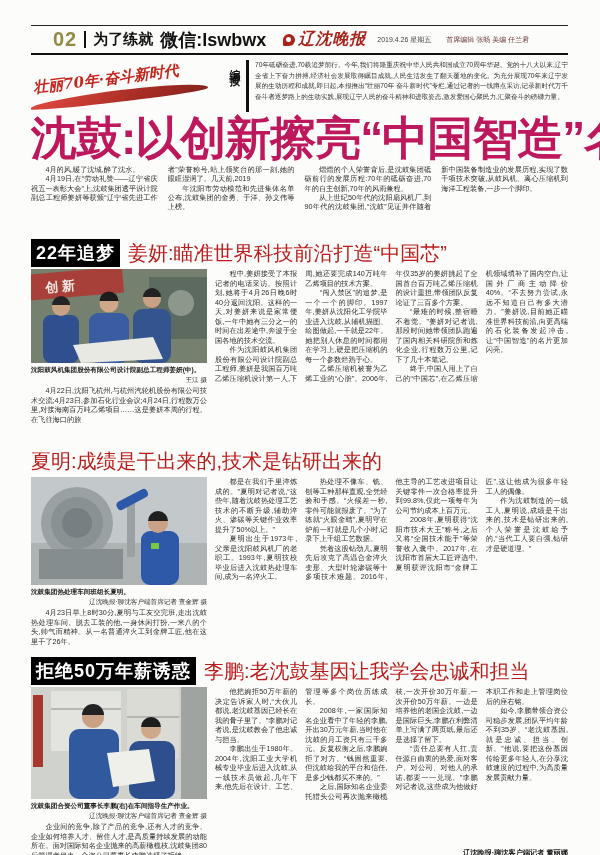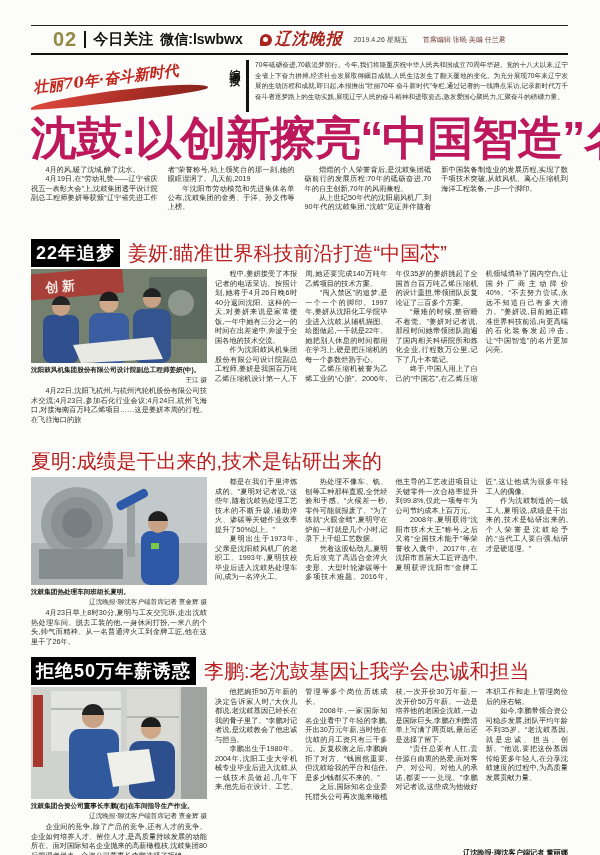--- a/index.html
+++ b/index.html
@@ -5,21 +5,21 @@
   html,body{margin:0;padding:0;background:#e9e9e6;}
   .page{position:relative;width:600px;height:855px;margin:0 auto;background:#fcfcfa;
         box-sizing:border-box;padding:25px 32px 4px 31px;overflow:hidden;
         font-family:"Liberation Sans",sans-serif;color:#222;}
   
   .hdr{display:flex;align-items:center;height:27px;border-top:1px solid #222;
        border-bottom:2px solid #111;gap:7px;}
   .pageno{font-size:20px;font-weight:800;color:#948a45;letter-spacing:1px;margin-left:22px;}
   .hdr-bar{width:2px;height:17px;background:#111;}
   .hdr-sec{font-size:15px;font-weight:800;color:#111;}
-  .hdr-wx{font-size:14px;font-weight:800;color:#111;}
+  .hdr-wx{font-size:18px;font-weight:800;color:#111;}
   .logo{display:flex;align-items:center;gap:3px;margin-left:10px;}
   .logo-mark{width:12px;height:12px;border-radius:50% 50% 50% 10%;background:#a8241d;
              position:relative;display:inline-block;}
   .logo-mark:after{content:"";position:absolute;left:3px;top:3px;width:5px;height:5px;
              border-radius:50%;background:#fcfcfa;}
   .logo-name{font-family:"DejaVu Serif",serif;font-style:italic;font-weight:700;
              font-size:16px;color:#a8241d;letter-spacing:1px;}
   .hdr-date{font-size:7px;color:#444;margin-left:4px;}
   .hdr-credits{font-size:7px;color:#6b3a36;margin-left:8px;}
   
@@ -64,21 +64,21 @@
             font-weight:700;color:#1d1d1d;padding-left:4px;}
 </style>
 </head>
 <body>
 
 <div class="page">
 
   <div class="hdr">
     <span class="pageno">02</span>
     <span class="hdr-bar"></span>
-    <span class="hdr-sec">今日关注</span>
+    <span class="hdr-sec">为了练就</span>
     <span class="hdr-wx">微信:lswbwx</span>
     <span class="logo">
       <span class="logo-mark"></span>
       <span class="logo-name">辽沈晚报</span>
     </span>
     <span class="hdr-date">2019.4.26 星期五</span>
     <span class="hdr-credits">首席编辑 张旸  美编 任兰君</span>
   </div>
 
   <div class="ed">
@@ -125,21 +125,21 @@
           <rect x="102" y="40" width="38" height="54" rx="9" fill="#33548f"></rect>
           <circle cx="121" cy="30" r="9" fill="#c9a184"></circle>
             <path d="M112 28a9 9 0 0 1 18 0z" fill="#222"></path>
           <polygon points="42,76 122,68 132,90 50,94" fill="#e9e9e3"></polygon>
         </svg>
         <div class="caption">
           <span>沈阳鼓风机集团股份有限公司设计院副总工程师姜妍(中)。</span>
           <span class="photo-credit">王江 摄</span>
         </div>
         <div class="left-text">
-            <p>4月22日,沈阳飞杭州,与杭州汽轮机股份有限公司技术交流;4月23日,参加石化行业会议;4月24日,杭州飞海口,对接海南百万吨乙烯项目……这是姜妍本周的行程。在飞往海口的旅</p>
+            <p>4月22日,沈阳飞杭州,与杭州汽轮机股份有限公司技术交流;4月23日,参加石化行业会议;4月24日,行程数万公里,对接海南百万吨乙烯项目……这是姜妍本周的行程。在飞往海口的旅</p>
           </div>
       </div>
       <div class="cols">
           <p>程中,姜妍接受了本报记者的电话采访。按照计划,她将于4月26日晚6时40分返回沈阳。这样的一天,对姜妍来说是家常便饭,一年中她有三分之一的时间在出差途中,奔波于全国各地的技术交流。</p>
           <p>作为沈阳鼓风机集团股份有限公司设计院副总工程师,姜妍是我国百万吨乙烯压缩机设计第一人,下周,她还要完成140万吨年乙烯项目的技术方案。</p>
           <p>“闯入禁区”的追梦,是一个一个的脚印。1997年,姜妍从沈阳化工学院毕业进入沈鼓,从辅机描图、绘图做起,一干就是22年。她把别人休息的时间都用在学习上,硬是把压缩机的每一个参数烂熟于心。</p>
           <p>乙烯压缩机被誉为乙烯工业的“心脏”。2006年,年仅35岁的姜妍挑起了全国首台百万吨乙烯压缩机的设计重担,带领团队反复论证了三百多个方案。</p>
           <p>“最难的时候,整宿睡不着觉。”姜妍对记者说,那段时间她带领团队跑遍了国内相关科研院所和炼化企业,行程数万公里,记下了几十本笔记。</p>
           <p>终于,中国人用上了自己的“中国芯”,在乙烯压缩机领域填补了国内空白,让国外厂商主动降价40%。“不去努力尝试,永远不知道自己有多大潜力。”姜妍说,目前她正瞄准世界科技前沿,向更高端的石化装备发起冲击,让“中国智造”的名片更加闪亮。</p>
         </div>

